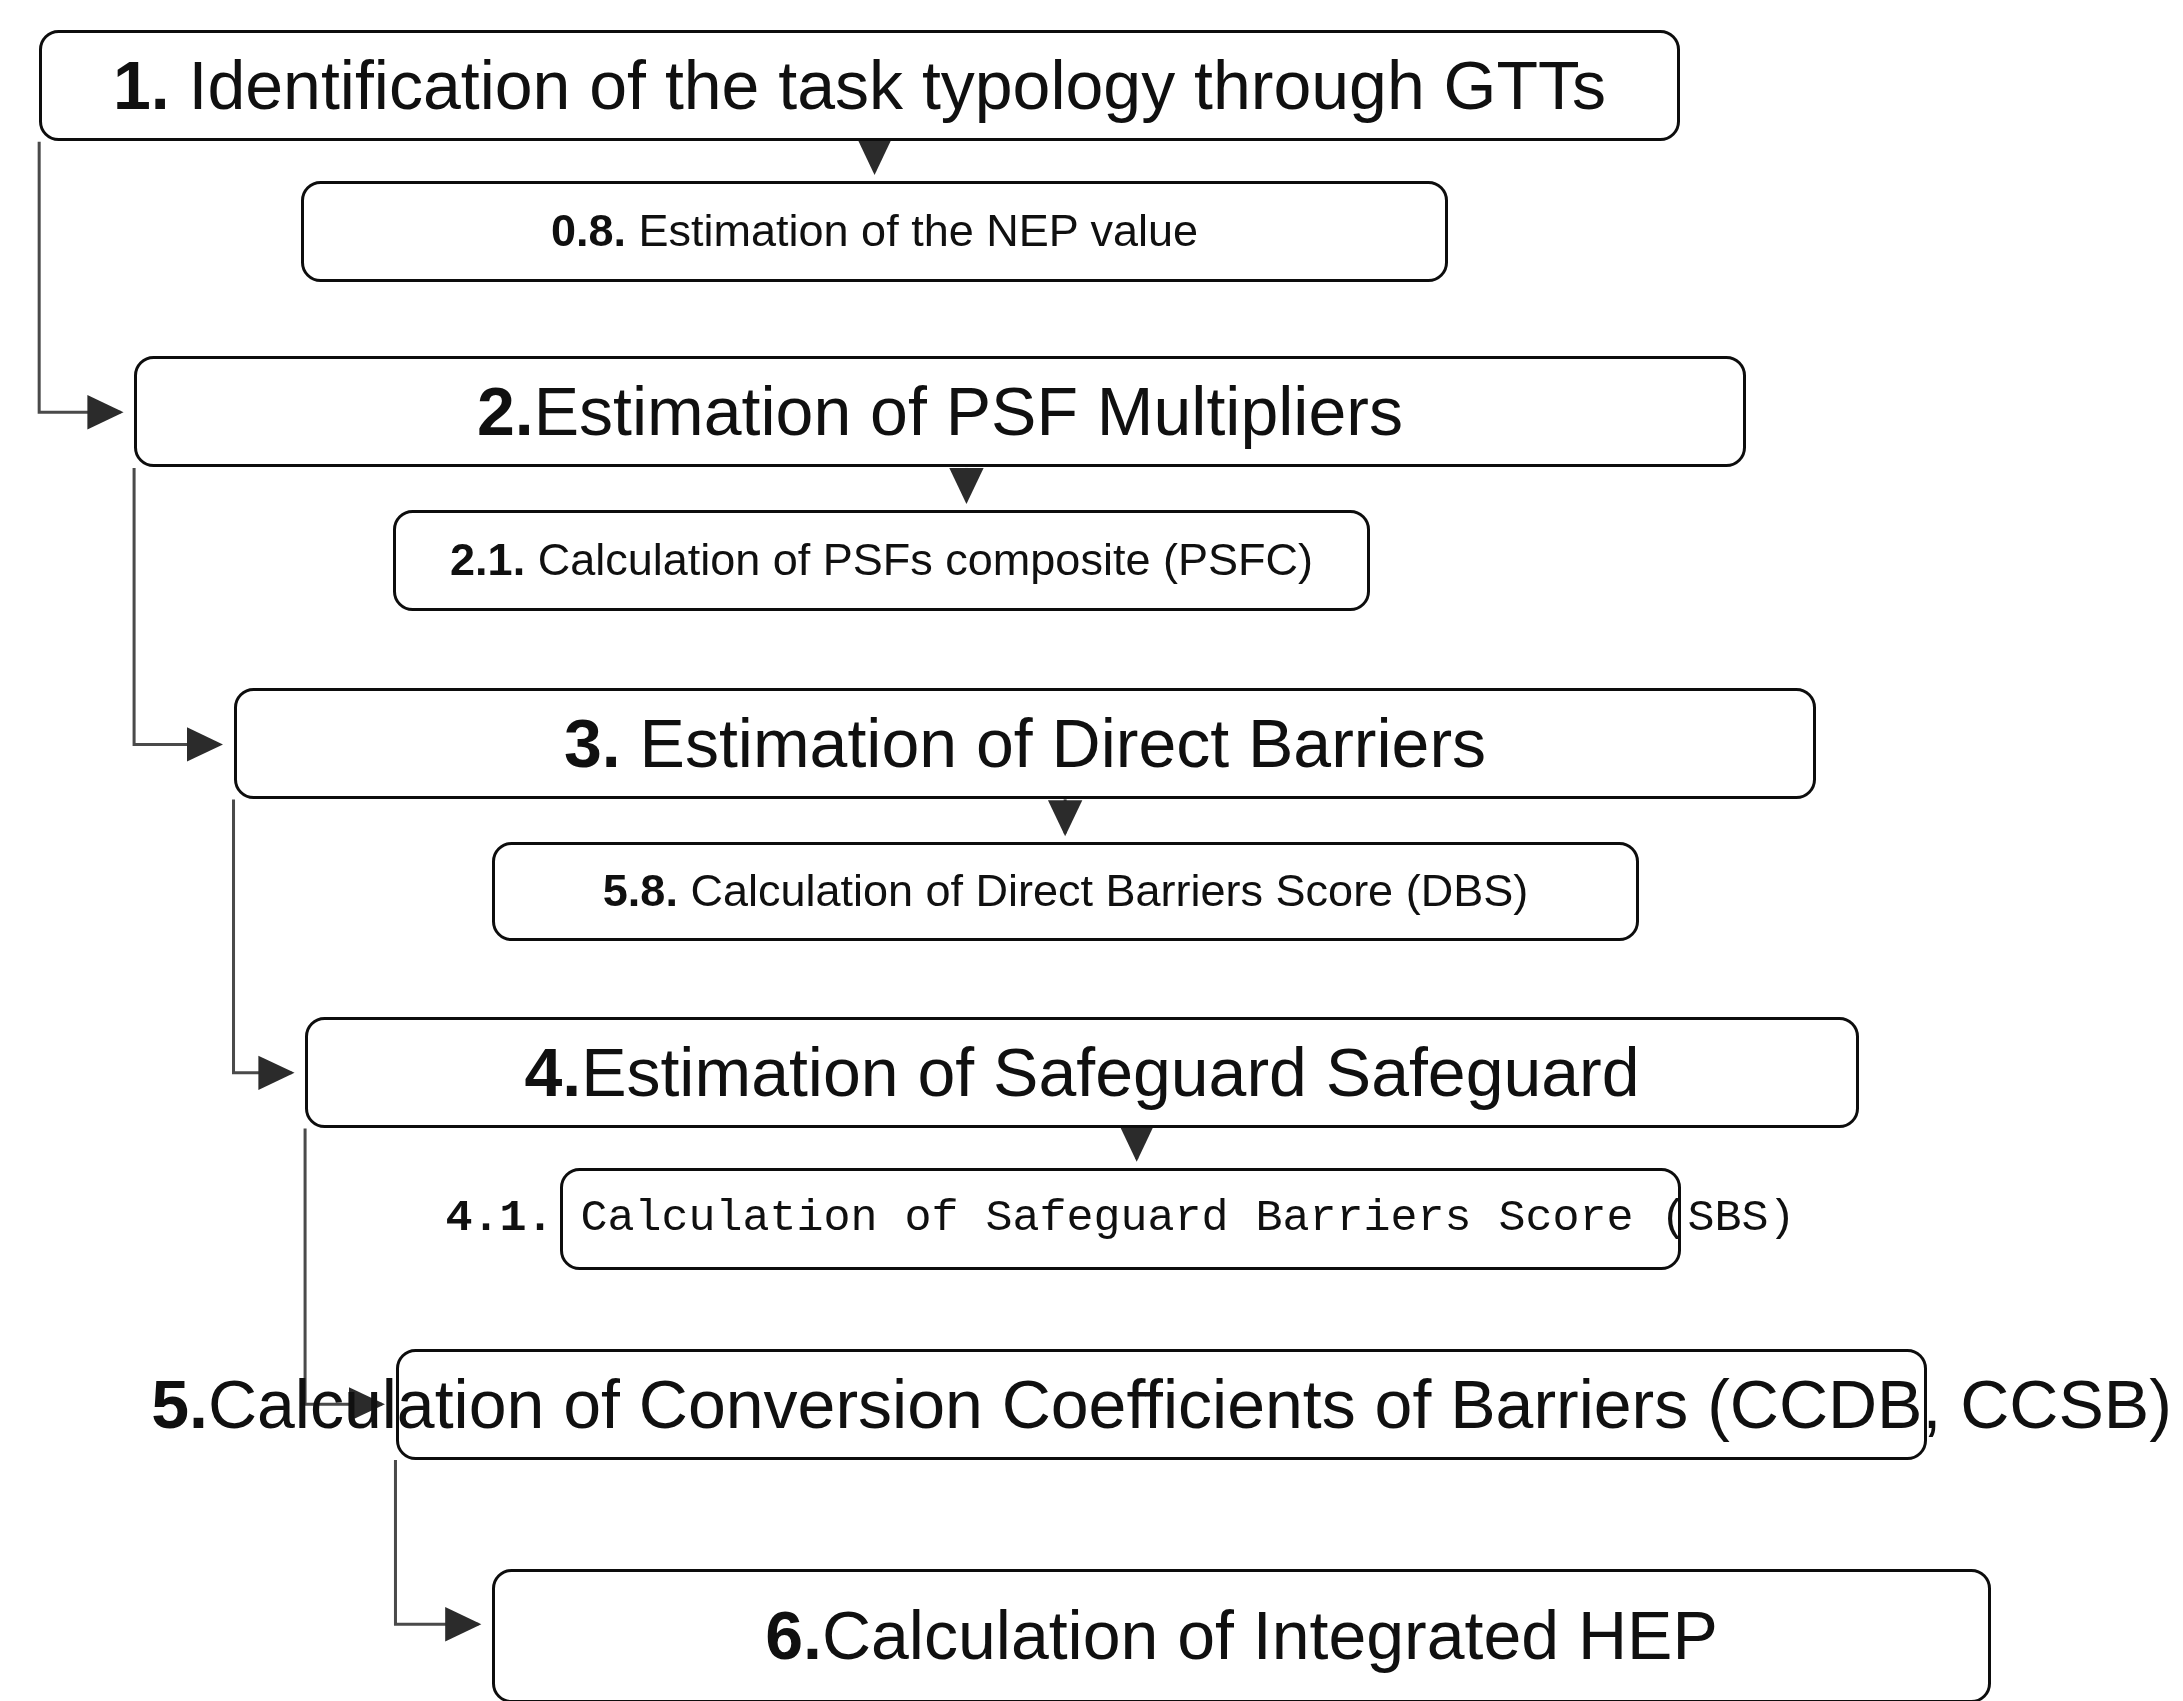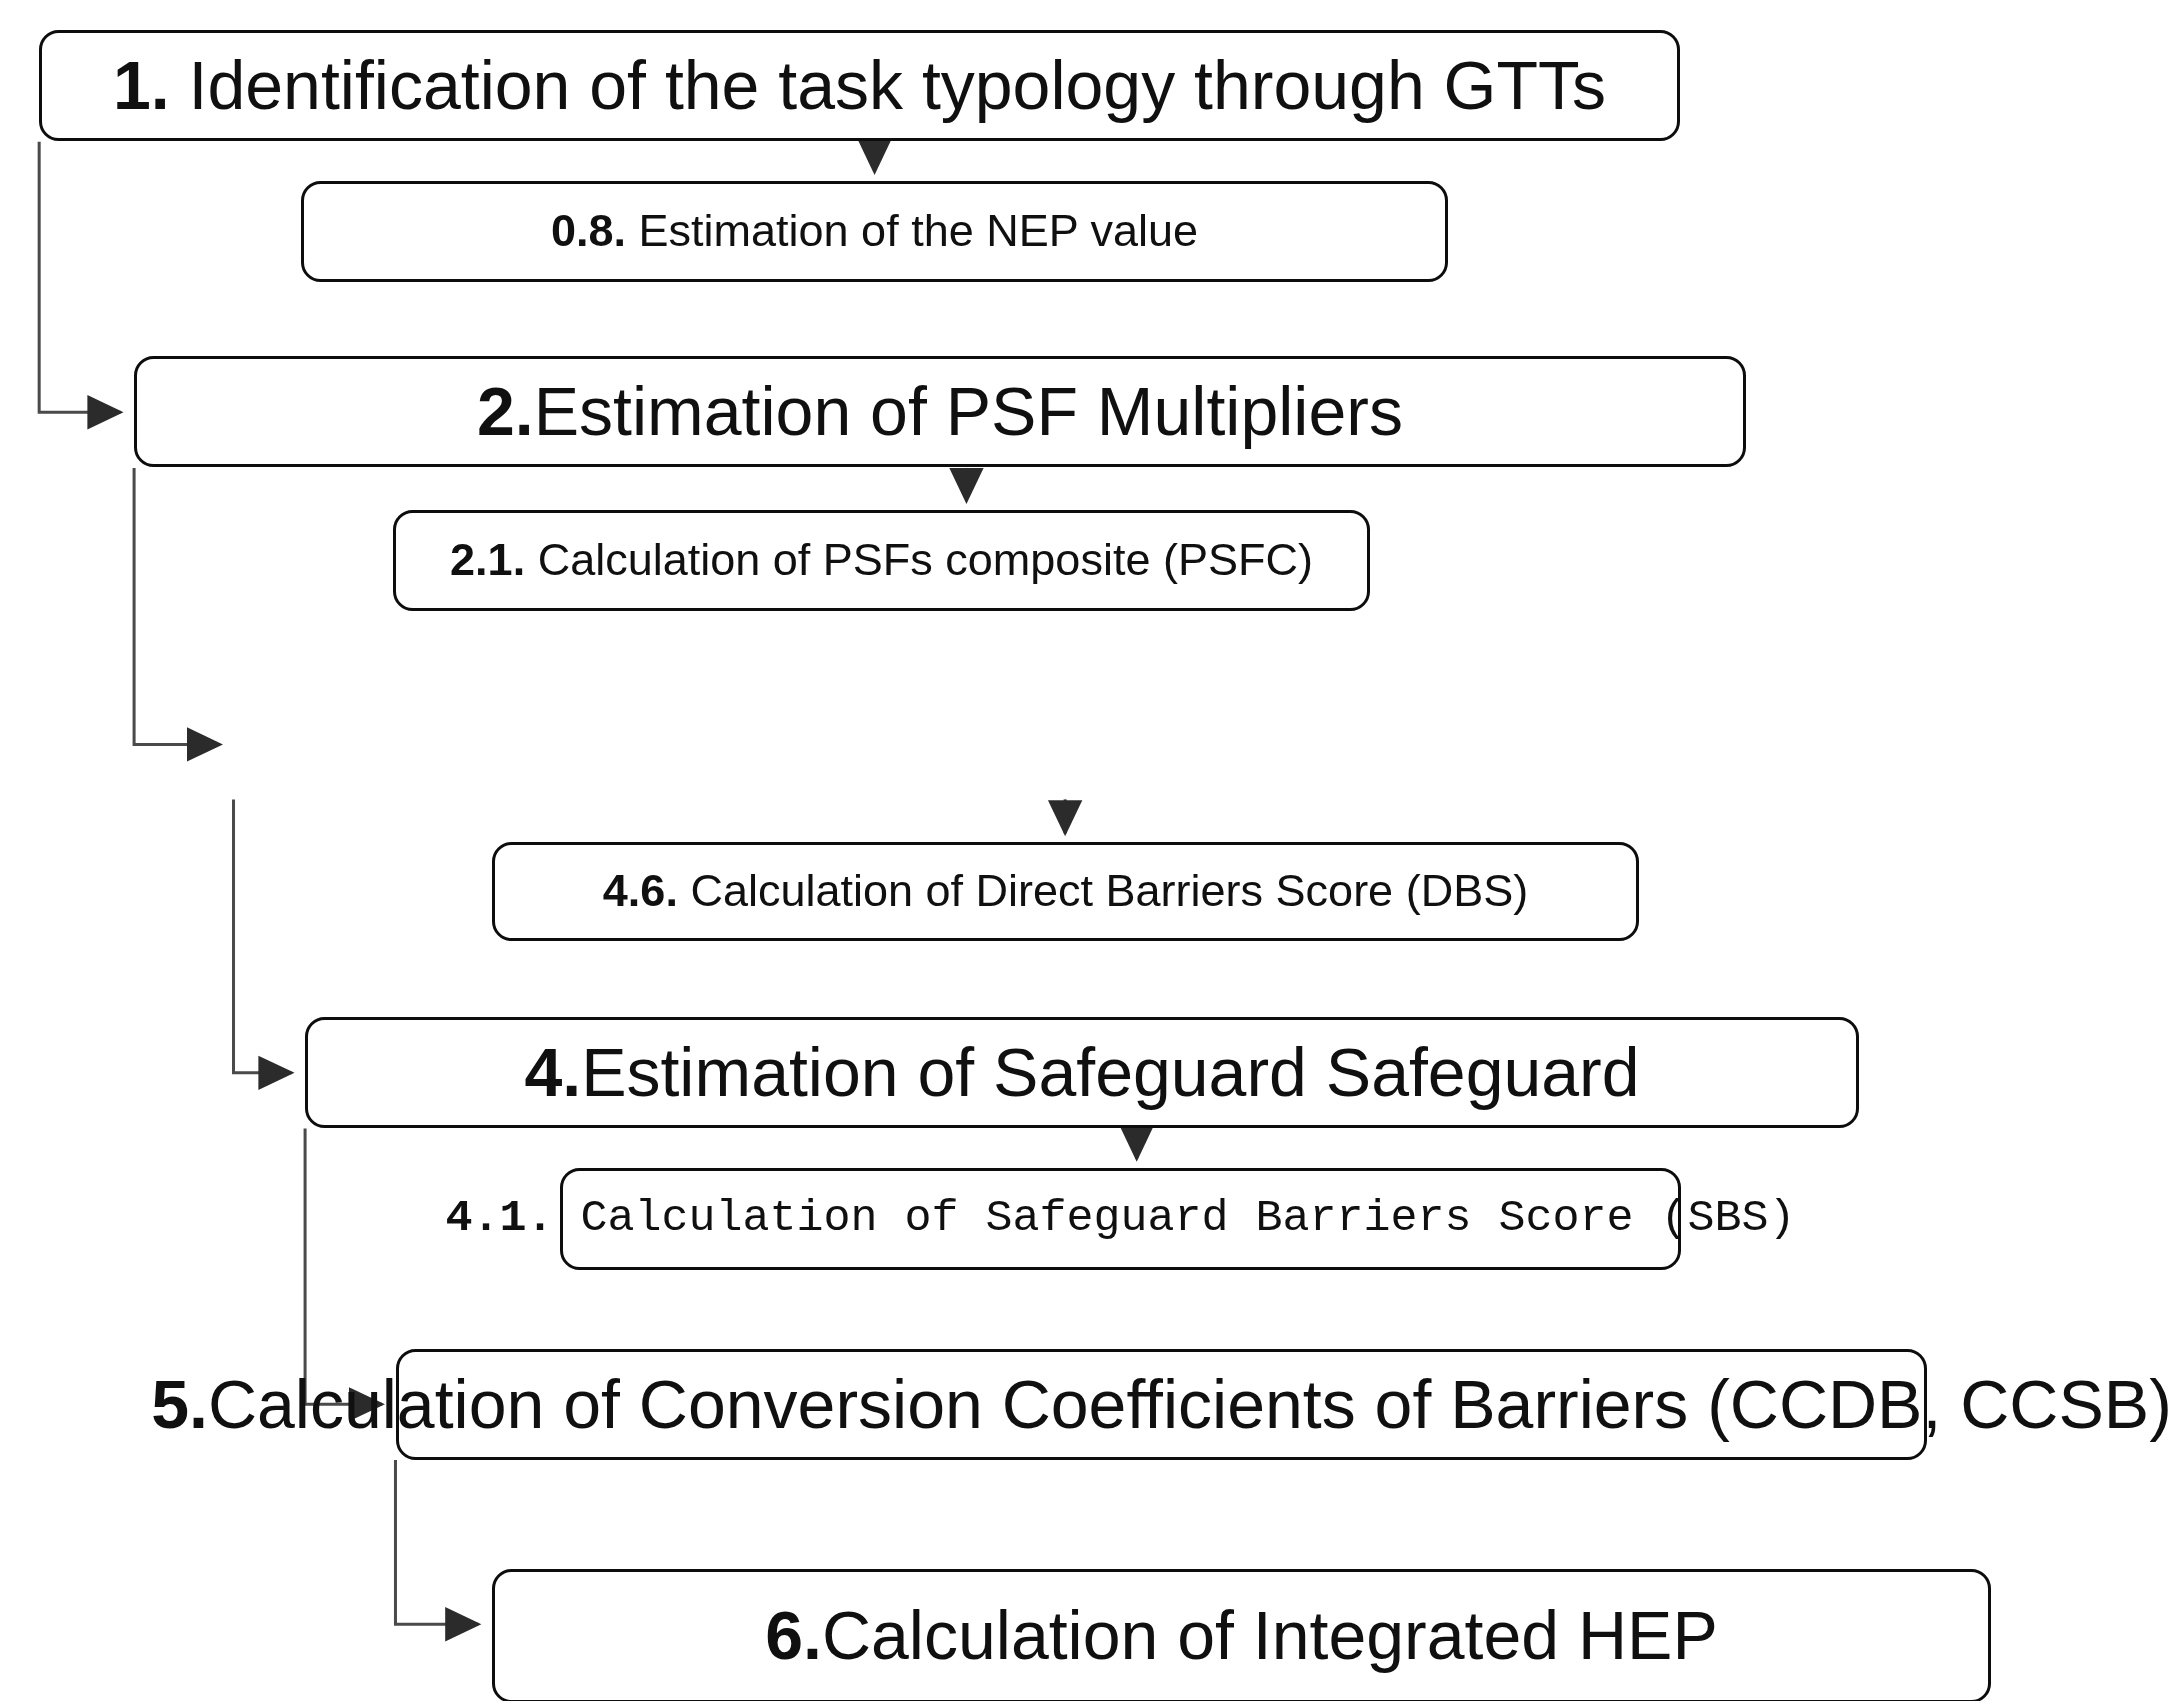--- a/index.html
+++ b/index.html
@@ -118,24 +118,29 @@
       <span class="num">2.</span><span>Estimation of PSF Multipliers</span>
     </span>
   </div>
 
   <div class="box minor" id="box-2-1">
     <span class="lbl">
       <span class="num">2.1.</span><span> Calculation of PSFs composite (PSFC)</span>
     </span>
   </div>
 
+  <div class="box major" id="box-3">
+    <span class="lbl">
+      <span class="num">3.</span><span> Estimation of Direct Barriers</span>
+    </span>
+  </div>
 
   <div class="box minor" id="box-3-1">
     <span class="lbl">
-      <span class="num">4.6.</span><span> Calculation of Direct Barriers Score (DBS)</span>
+      <span class="num">5.8.</span><span> Calculation of Direct Barriers Score (DBS)</span>
     </span>
   </div>
 
   <div class="box major" id="box-4">
     <span class="lbl">
       <span class="num">4.</span><span>Estimation of Safeguard Safeguard</span>
     </span>
   </div>
 
   <div class="box minor" id="box-4-1">

